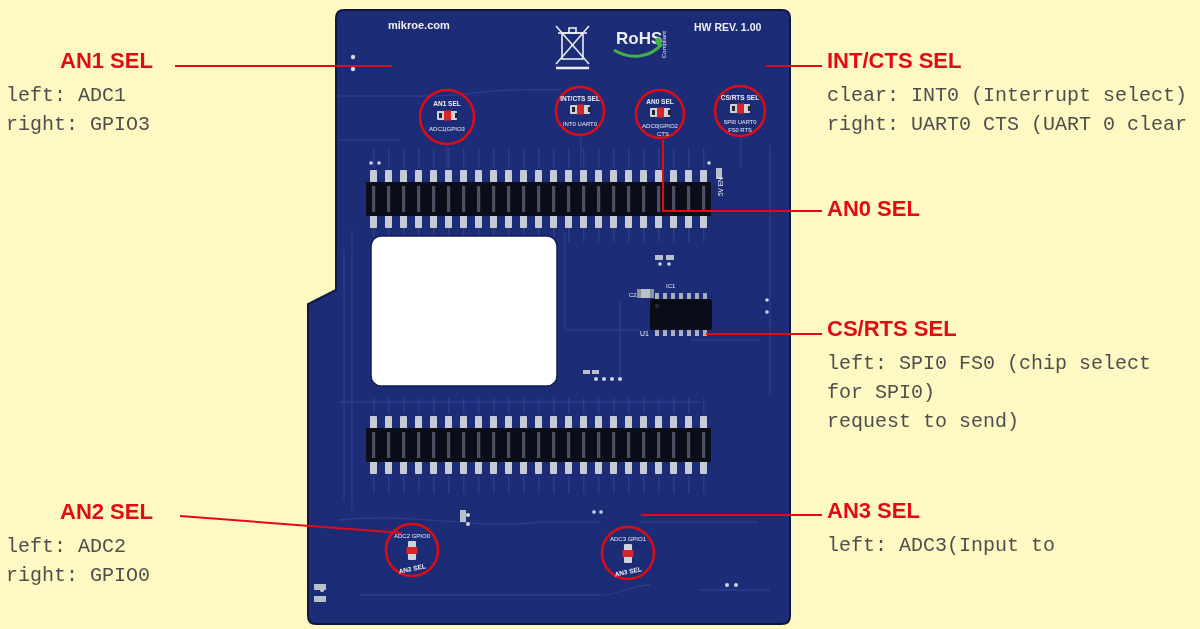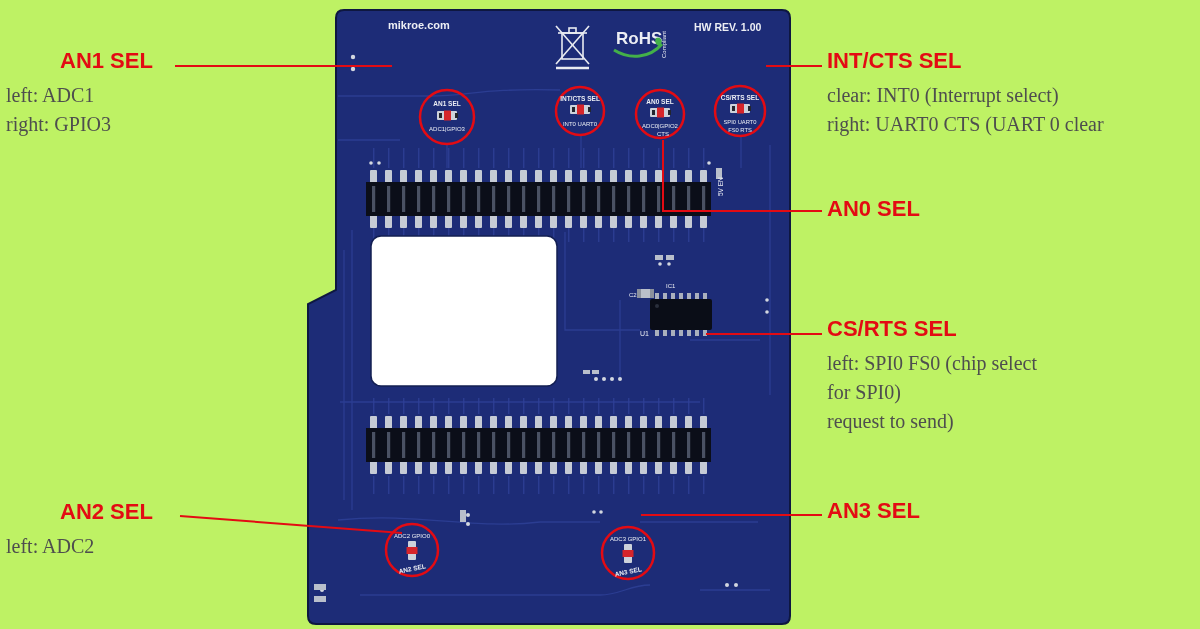--- a/index.html
+++ b/index.html
@@ -1,24 +1,24 @@
 <!DOCTYPE html>
 <html><head>
 <meta charset="utf-8">
 <style>
   html,body{margin:0;padding:0;background:#fff;}
-  .stage{position:relative;width:1200px;height:629px;background:#bef264;overflow:hidden;
+  .stage{position:relative;width:1200px;height:629px;background:#fef9c3;overflow:hidden;
          font-family:"Liberation Sans",sans-serif;}
   .board-svg{position:absolute;left:0;top:0;}
   svg text{fill:#eceef4;font-family:"Liberation Sans",sans-serif;}
   .co{position:absolute;}
   .co-title{font-size:22px;font-weight:700;color:#e30b13;line-height:24px;white-space:nowrap;}
   .co-left .co-title{margin-left:54px;}
   .co-lines{margin-top:8px;}
-  .co-line{font-family:Liberation Serif, serif;font-size:20px;
+  .co-line{font-family:Liberation Mono, monospace;font-size:20px;
            line-height:29px;color:#4e4e4e;white-space:nowrap;}
   .co-an1{left:6px;top:49px;}
   .co-an2{left:6px;top:500px;}
   .co-int{left:827px;top:49px;}
   .co-an0{left:827px;top:197px;}
   .co-csrts{left:827px;top:317px;}
   .co-an3{left:827px;top:499px;}
 </style>
 </head>
 <body>
@@ -239,20 +239,21 @@
     <div class="co-lines">
       <div class="co-line">left: ADC1</div>
       <div class="co-line">right: GPIO3</div>
     </div>
   </div>
 
   <div class="co co-left co-an2">
     <div class="co-title">AN2 SEL</div>
     <div class="co-lines">
       <div class="co-line">left: ADC2</div>
+      <div class="co-line">right: GPIO0</div>
     </div>
   </div>
 
   <div class="co co-int">
     <div class="co-title">INT/CTS SEL</div>
     <div class="co-lines">
       <div class="co-line">clear: INT0 (Interrupt select)</div>
       <div class="co-line">right: UART0 CTS (UART 0 clear</div>
     </div>
   </div>
@@ -268,16 +269,17 @@
     <div class="co-lines">
       <div class="co-line">left: SPI0 FS0 (chip select</div>
       <div class="co-line">for SPI0)</div>
       <div class="co-line">request to send)</div>
     </div>
   </div>
 
   <div class="co co-an3">
     <div class="co-title">AN3 SEL</div>
     <div class="co-lines">
+      <div class="co-line">left: ADC3(Input to</div>
     </div>
   </div>
 
 </div>
 
 </body></html>

